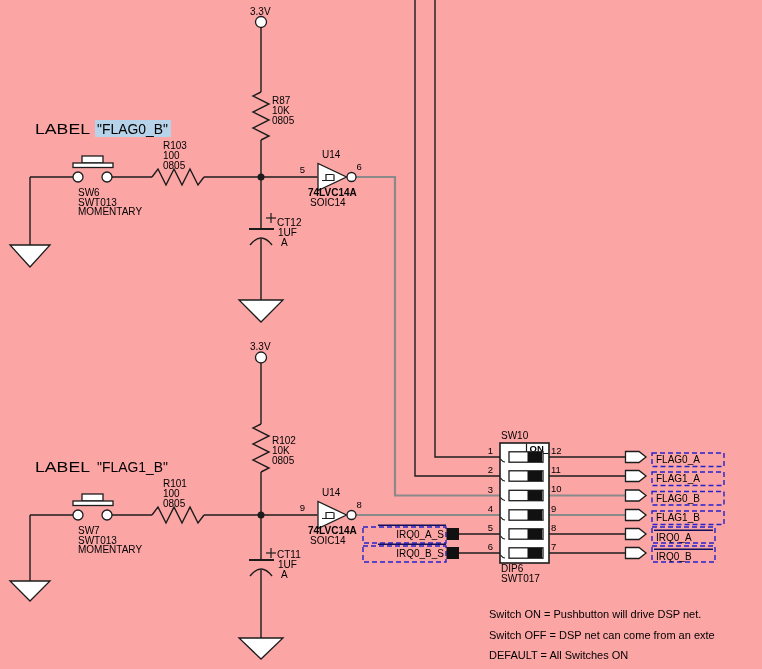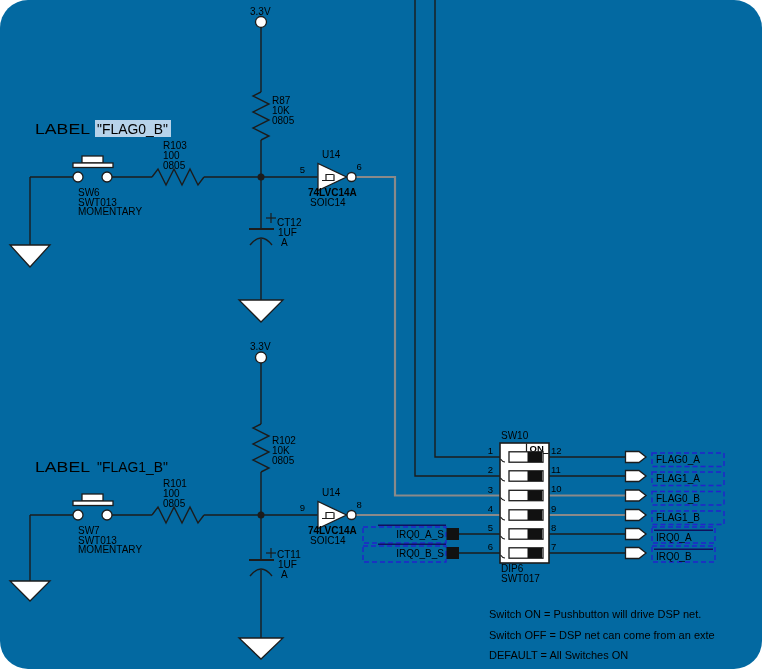--- a/index.html
+++ b/index.html
@@ -1,16 +1,16 @@
 <!DOCTYPE html>
 <html><head>
 <meta charset="utf-8">
 <style>
   html,body { margin:0; padding:0; background:#ffffff; }
-  #page { position:relative; width:762px; height:669px; background:#0369a1; overflow:hidden;border-radius:28px; }
+  #page { position:relative; width:762px; height:669px; background:#fca5a5; overflow:hidden; }
   svg { display:block; }
   text { font-family:"Liberation Sans","DejaVu Sans",sans-serif; fill:#000; }
   .t9  { font-size:9.5px; }
   .t10 { font-size:10px; }
   .t11 { font-size:11px; }
   .t15 { font-size:15px; }
   .b   { font-weight:bold; }
   .w   { stroke:#1c1c1c; stroke-width:1.4; fill:none; }
   .wthin { stroke:#1c1c1c; stroke-width:1.2; fill:none; }
   .wg  { stroke:#8a8a8a; stroke-width:2.2; fill:none; }

